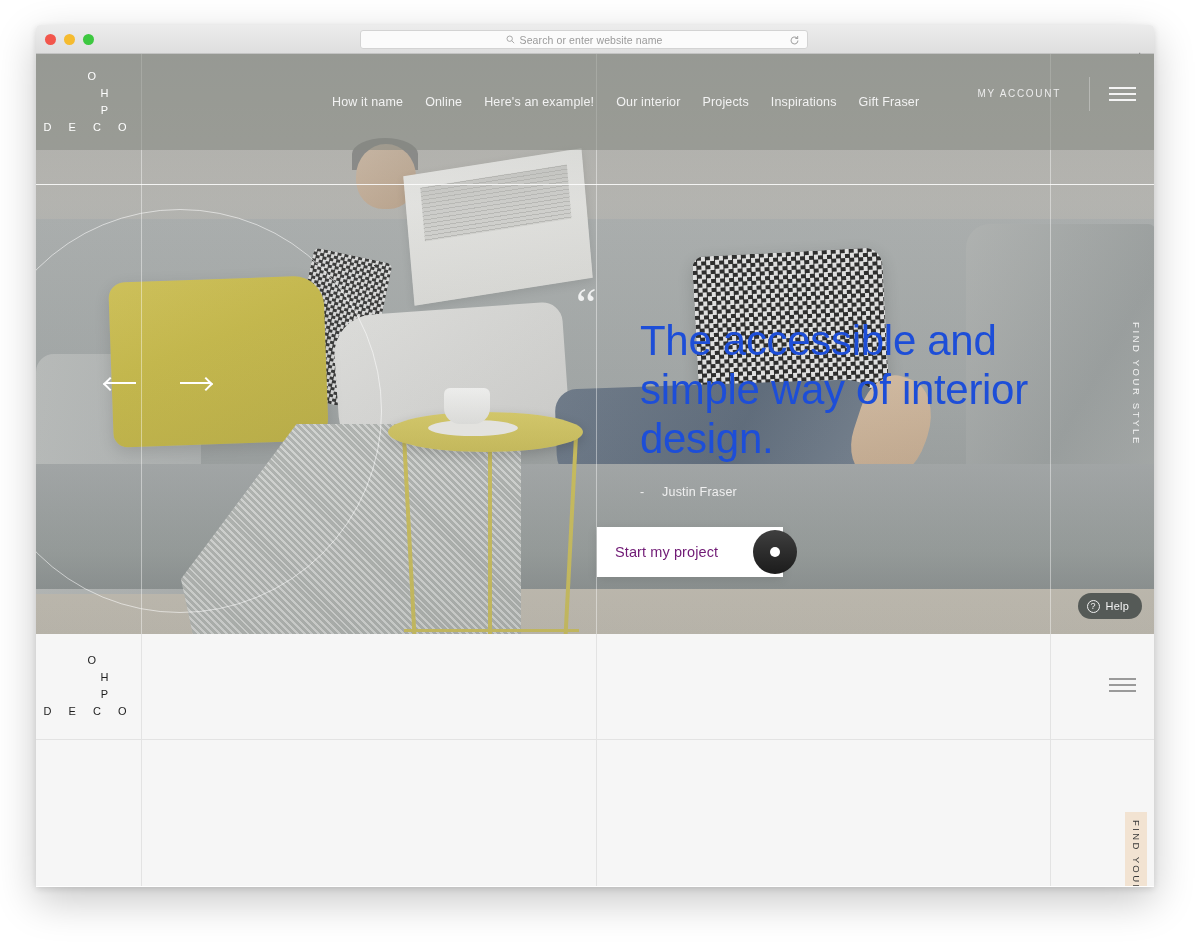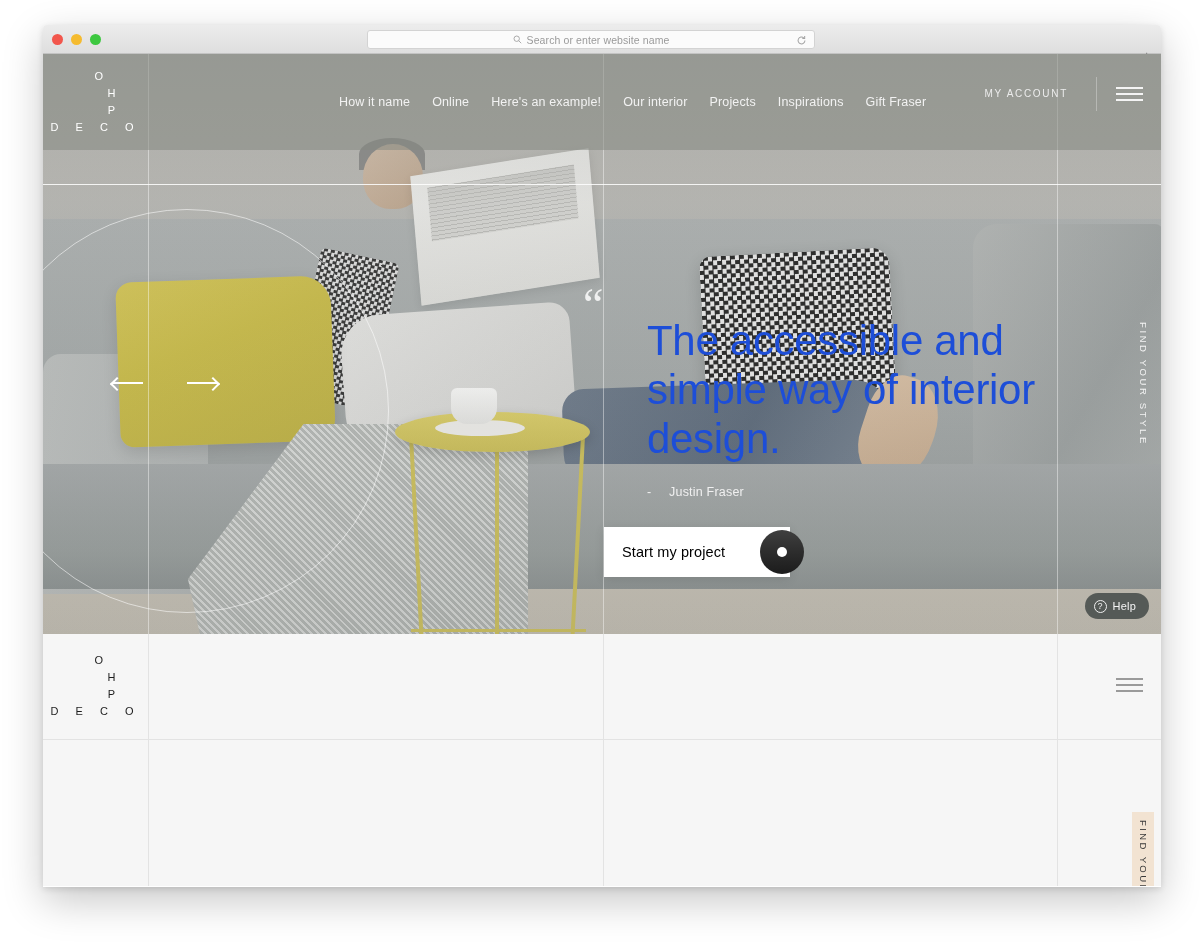--- a/index.html
+++ b/index.html
@@ -8,21 +8,21 @@
     width: 1200px;
     height: 946px;
     background: #ffffff;
     font-family: "Liberation Sans", sans-serif;
     overflow: hidden;
   }
 
   
   #browser-window {
     position: absolute;
-    left: 43px;
+    left: 36px;
     top: 25px;
     width: 1118px;
     height: 862px;
     background: #ffffff;
     box-shadow: 0 14px 40px rgba(0,0,0,0.22), 0 2px 6px rgba(0,0,0,0.12);
     border-radius: 4px 4px 0 0;
     overflow: hidden;
   }
 
   
@@ -425,21 +425,21 @@
     background: #ffffff;
     z-index: 8;
     display: flex;
     align-items: center;
     padding-left: 18px;
     cursor: pointer;
     box-shadow: 0 2px 10px rgba(0,0,0,0.10);
   }
   #cta-label {
     font-size: 14.5px;
-    color: #000000;
+    color: #701a75;
     letter-spacing: 0.1px;
   }
   #cta-knob {
     position: absolute;
     right: -14px;
     top: 50%;
     transform: translateY(-50%);
     width: 44px; height: 44px;
     border-radius: 50%;
     background: linear-gradient(180deg, #3f3f3f 0%, #2b2b2b 55%, #1c1c1c 100%);

